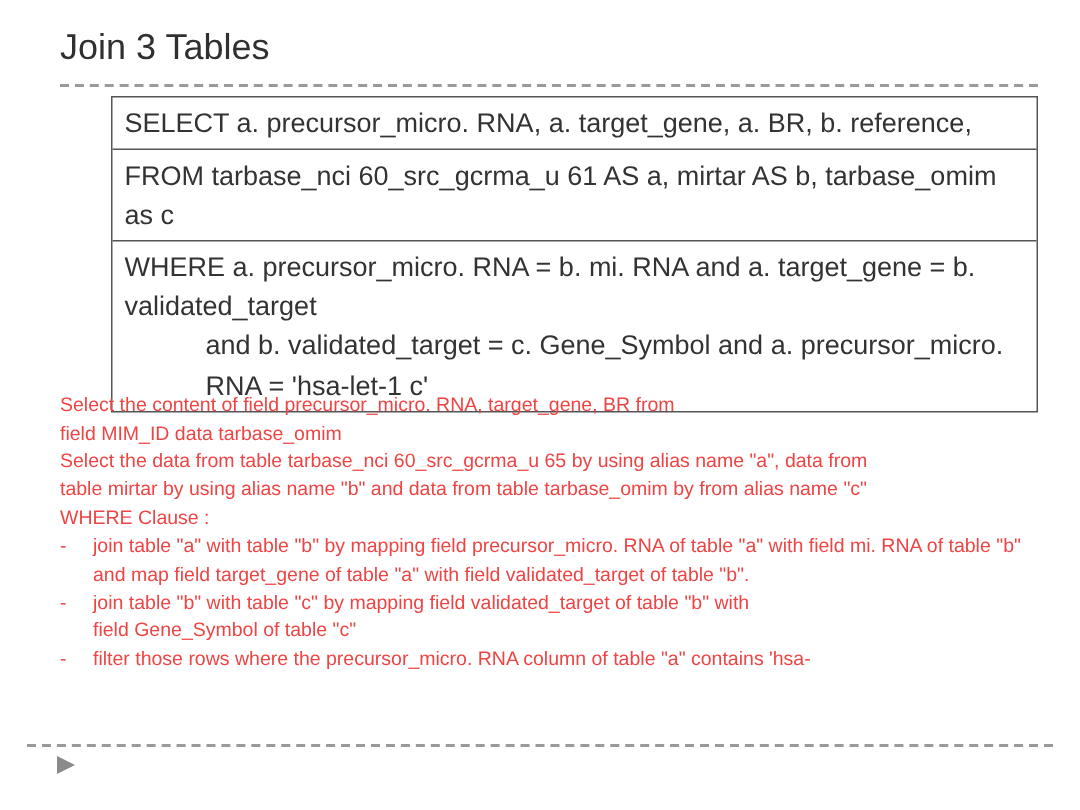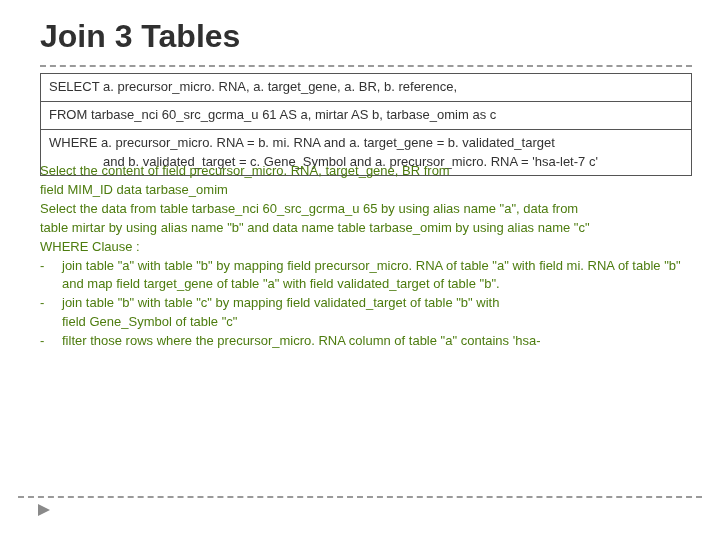--- a/index.html
+++ b/index.html
@@ -9,54 +9,55 @@
     height: 540px;
     font-family: Arial, Helvetica, sans-serif;
     background: #fff;
     overflow: hidden;
     position: relative;
   }
   .slide {
     padding: 18px 28px 0 40px;
   }
   .title {
-    font-size: 32px;
+    font-size: 24px;
     color: #303030;
     margin: 0 0 10px 0;
-    font-weight: 700;
+    font-weight: 400;
   }
   .dashed-hr {
     border: none;
     border-top: 2px dashed #9a9a9a;
     margin: 2px 0 6px 0;
   }
   .sql-box {
     border: 1px solid #555;
     padding: 0;
-    font-size: 13px;
+    font-size: 18px;
     color: #333;
     line-height: 1.45;
+    margin-left: 34px;
   }
   .sql-row {
     padding: 4px 8px 4px 8px;
   }
   .sql-sep {
     border-bottom: 1px solid #555;
   }
   .sql-indent {
     padding-left: 22px;
     display: block;
   }
   .sql-indent2 {
     padding-left: 54px;
     display: block;
   }
   .explain {
     font-size: 13px;
-    color: #4d7c0f;
+    color: #ef4444;
     line-height: 1.45;
     margin-top: 2px;
   }
   .hang {
     padding-left: 30px;
     text-indent: -30px;
     margin: 0;
   }
   .bullet-row {
     display: flex;
@@ -90,29 +91,29 @@
   <h1 class="title">Join 3 Tables</h1>
   <hr class="dashed-hr">
 
   <div class="sql-box">
     <div class="sql-row sql-sep">
       <span>SELECT a. precursor_micro. RNA, a. target_gene, a. BR, b. reference,</span>
     </div>
     <div class="sql-row sql-sep">FROM tarbase_nci 60_src_gcrma_u 61 AS a, mirtar AS b, tarbase_omim as c</div>
     <div class="sql-row">
       <span>WHERE a. precursor_micro. RNA = b. mi. RNA and a. target_gene = b. validated_target</span>
-      <span class="sql-indent2">and b. validated_target = c. Gene_Symbol and a. precursor_micro. RNA = 'hsa-let-7 c'</span>
+      <span class="sql-indent2">and b. validated_target = c. Gene_Symbol and a. precursor_micro. RNA = 'hsa-let-1 c'</span>
     </div>
   </div>
 
   <div class="explain">
     <p class="hang" style="margin-top:-16px;">Select the content of field precursor_micro. RNA,  target_gene,  BR from</p>
     <p class="hang">field MIM_ID data tarbase_omim</p>
     <p class="hang">Select the data from table tarbase_nci 60_src_gcrma_u 65 by using alias name "a", data from</p>
-    <p class="hang">table mirtar by using alias name "b" and data name table tarbase_omim by using alias name "c"</p>
+    <p class="hang">table mirtar by using alias name "b" and data from table tarbase_omim by from alias name "c"</p>
     <p class="hang">WHERE Clause :</p>
 
     <div class="bullet-row">
       <div class="bullet-dash">-</div>
       <div class="bullet-text">join table "a" with table "b" by mapping field precursor_micro. RNA of table "a" with field  mi. RNA of table "b" and map field target_gene of table "a" with field validated_target of table "b".</div>
     </div>
     <div class="bullet-row">
       <div class="bullet-dash">-</div>
       <div class="bullet-text">join table "b" with table "c" by mapping field validated_target of table "b" with</div>
     </div>

